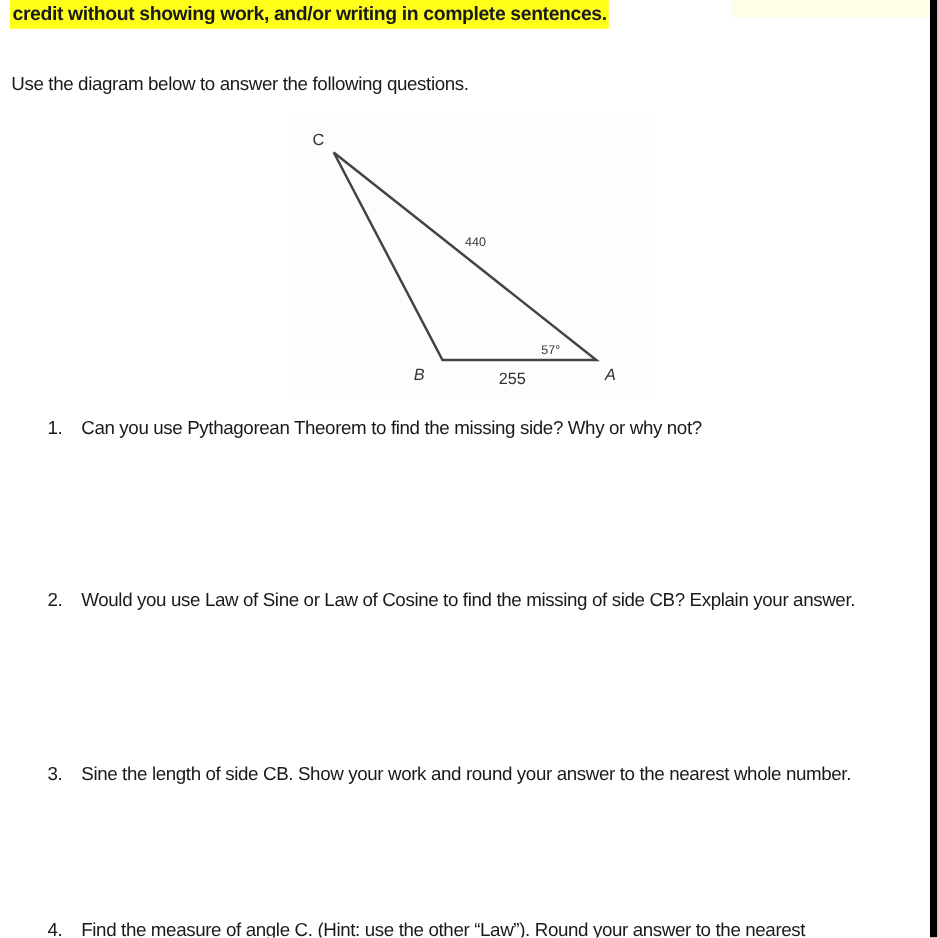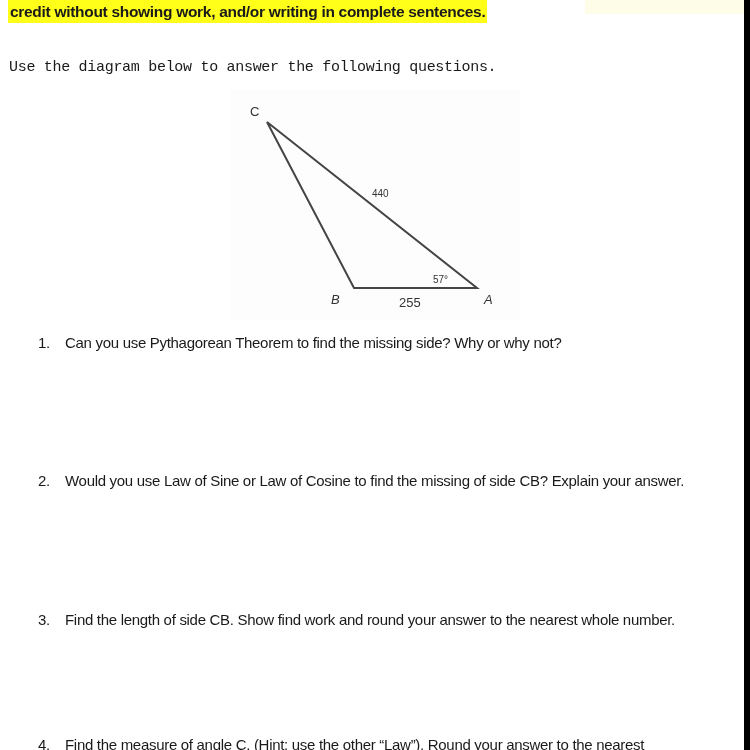--- a/index.html
+++ b/index.html
@@ -2,21 +2,21 @@
 <html><head>
 <meta charset="utf-8">
 <style>
   html, body { margin:0; padding:0; }
   body { width:750px; height:750px; overflow:hidden; background:#ffffff; position:relative;
          font-family:"Liberation Sans", sans-serif; color:#1a1a1a; }
   .right-edge { position:absolute; right:0; top:0; width:6px; height:750px; background:#000; }
   .hl-ghost { position:absolute; left:585px; top:0; width:160px; height:14px; background:#fdfde8; }
   .hl-line { position:absolute; left:8px; top:0px; height:23px; background:#ffff1a;
              font-weight:bold; font-size:15.5px; line-height:23px; padding:0 2px; letter-spacing:-0.3px; white-space:nowrap;text-align:right; }
-  .intro { position:absolute; left:9px; top:59px; font-size:15px; letter-spacing:-0.3px; white-space:nowrap;font-family:Liberation Mono, monospace; }
+  .intro { position:absolute; left:9px; top:59px; font-size:15px; letter-spacing:-0.3px; white-space:nowrap; }
   .diagram { position:absolute; left:230px; top:90px; width:290px; height:230px; }
   .q { position:absolute; left:38px; font-size:15px; letter-spacing:-0.3px; line-height:22.5px; }
   .q .num { position:absolute; left:0; top:0; }
   .q .txt { display:block; margin-left:27px; width:650px; }
   #q1 { top:332px; } #q2 { top:470px; } #q3 { top:609px; } #q4 { top:734px; }
 </style>
 </head>
 <body>
 
 <div class="hl-ghost"></div>
@@ -40,18 +40,18 @@
 <div class="q" id="q1">
   <span class="num">1.</span>
   <span class="txt">Can you use Pythagorean Theorem to find the missing side?  Why or why not?</span>
 </div>
 <div class="q" id="q2">
   <span class="num">2.</span>
   <span class="txt">Would you use Law of Sine or Law of Cosine to find the missing of side CB?  Explain your answer.</span>
 </div>
 <div class="q" id="q3">
   <span class="num">3.</span>
-  <span class="txt">Find the length of side CB.  Show find work and round your answer to the nearest whole number.</span>
+  <span class="txt">Sine the length of side CB.  Show your work and round your answer to the nearest whole number.</span>
 </div>
 <div class="q" id="q4">
   <span class="num">4.</span>
   <span class="txt">Find the measure of angle C. (Hint: use the other “Law”). Round your answer to the nearest</span>
 </div>
 
 </body></html>

